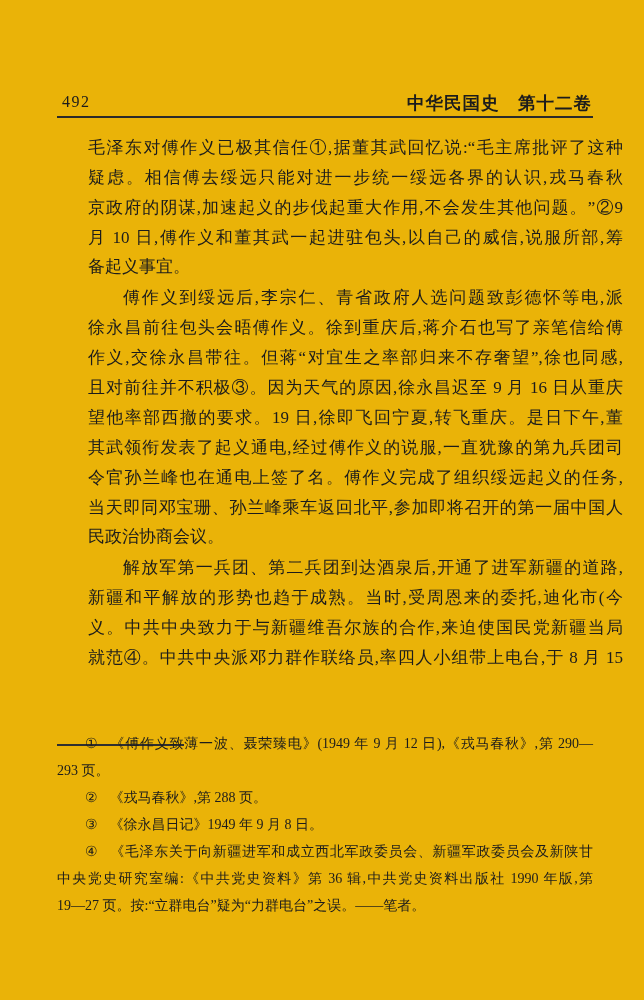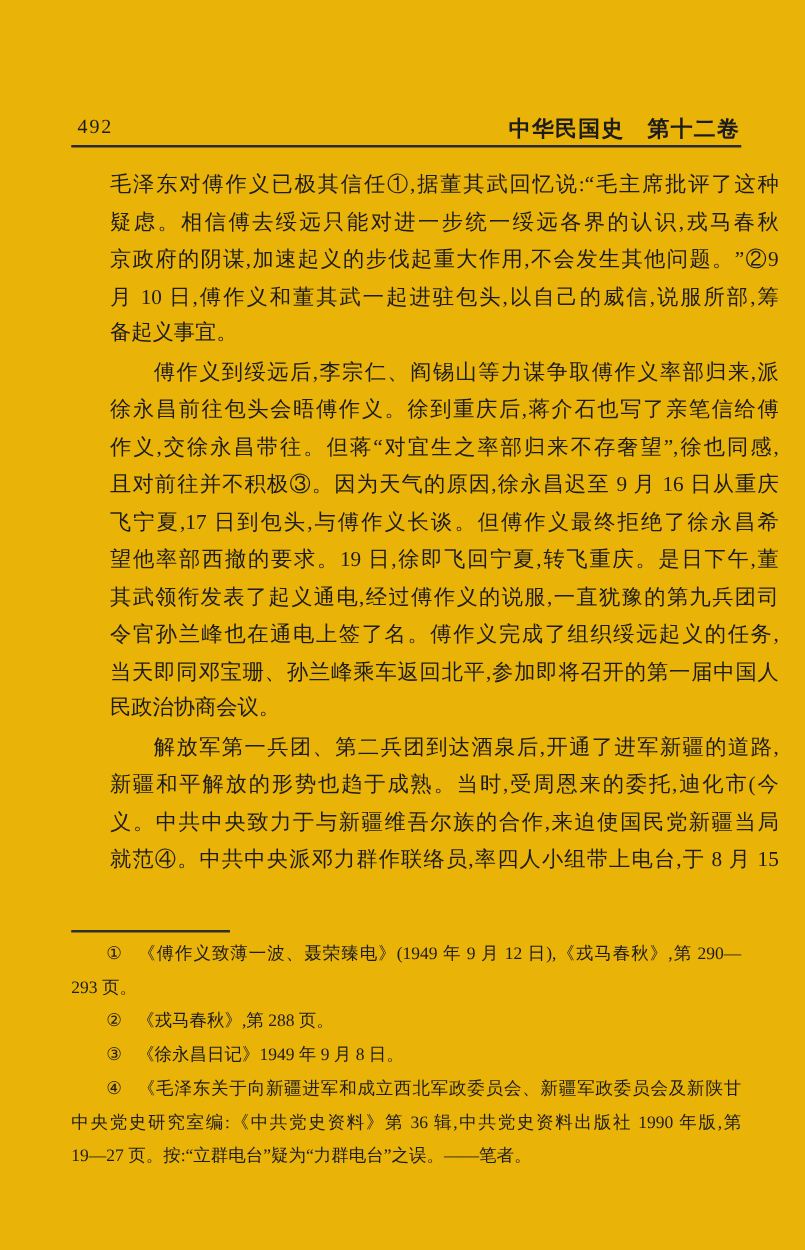--- a/index.html
+++ b/index.html
@@ -22,21 +22,21 @@
   .body-text { position:absolute; top:133px; left:57px; width:535px;
     font-size:17px; line-height:30px;margin-left:31px; }
   .bline { height:30px; text-align:justify; text-align-last:justify;
     word-break:break-all; overflow:visible; }
   .bline.short { text-align-last:left;font-family:Liberation Mono, monospace; }
   .bline.indent { text-indent:35px; }
 
   
   .fn-rule { position:absolute; top:744px; left:57px; width:127px; height:2px;
     background:#2f2f2f; }
-  .footnotes { position:absolute; top:750px; left:57px; width:536px;
+  .footnotes { position:absolute; top:730px; left:57px; width:536px;
     font-size:14px; line-height:27px;font-family:Liberation Serif, serif; }
   .fn-line { height:27px; text-align:justify; text-align-last:justify;
     word-break:break-all; }
   .fn-line.short { text-align-last:left; }
   .fn-first { text-indent:28px; }
   .fn-marker { margin-right:12px; }
 </style>
 </head>
 <body>
 
@@ -48,25 +48,24 @@
   </div>
   <div class="header-rule"></div>
 
   <div class="body-text">
     <div class="bline">毛泽东对傅作义已极其信任①,据董其武回忆说:“毛主席批评了这种</div>
     <div class="bline">疑虑。相信傅去绥远只能对进一步统一绥远各界的认识,戎马春秋</div>
     <div class="bline">京政府的阴谋,加速起义的步伐起重大作用,不会发生其他问题。”②9</div>
     <div class="bline">月 10 日,傅作义和董其武一起进驻包头,以自己的威信,说服所部,筹</div>
     <div class="bline short">备起义事宜。</div>
 
-    <div class="bline indent">傅作义到绥远后,李宗仁、阎锡山等力谋争取傅作义率部归来,派</div>
+    <div class="bline indent">傅作义到绥远后,李宗仁、青省政府人选问题致彭德怀等电,派</div>
     <div class="bline">徐永昌前往包头会晤傅作义。徐到重庆后,蒋介石也写了亲笔信给傅</div>
     <div class="bline">作义,交徐永昌带往。但蒋“对宜生之率部归来不存奢望”,徐也同感,</div>
     <div class="bline">且对前往并不积极③。因为天气的原因,徐永昌迟至 9 月 16 日从重庆</div>
-    <div class="bline">飞宁夏,17 日到包头,与傅作义长谈。但傅作义最终拒绝了徐永昌希</div>
     <div class="bline">望他率部西撤的要求。19 日,徐即飞回宁夏,转飞重庆。是日下午,董</div>
     <div class="bline">其武领衔发表了起义通电,经过傅作义的说服,一直犹豫的第九兵团司</div>
     <div class="bline">令官孙兰峰也在通电上签了名。傅作义完成了组织绥远起义的任务,</div>
     <div class="bline">当天即同邓宝珊、孙兰峰乘车返回北平,参加即将召开的第一届中国人</div>
     <div class="bline short">民政治协商会议。</div>
 
     <div class="bline indent">解放军第一兵团、第二兵团到达酒泉后,开通了进军新疆的道路,</div>
     <div class="bline">新疆和平解放的形势也趋于成熟。当时,受周恩来的委托,迪化市(今</div>
     <div class="bline">义。中共中央致力于与新疆维吾尔族的合作,来迫使国民党新疆当局</div>
     <div class="bline">就范④。中共中央派邓力群作联络员,率四人小组带上电台,于 8 月 15</div>

